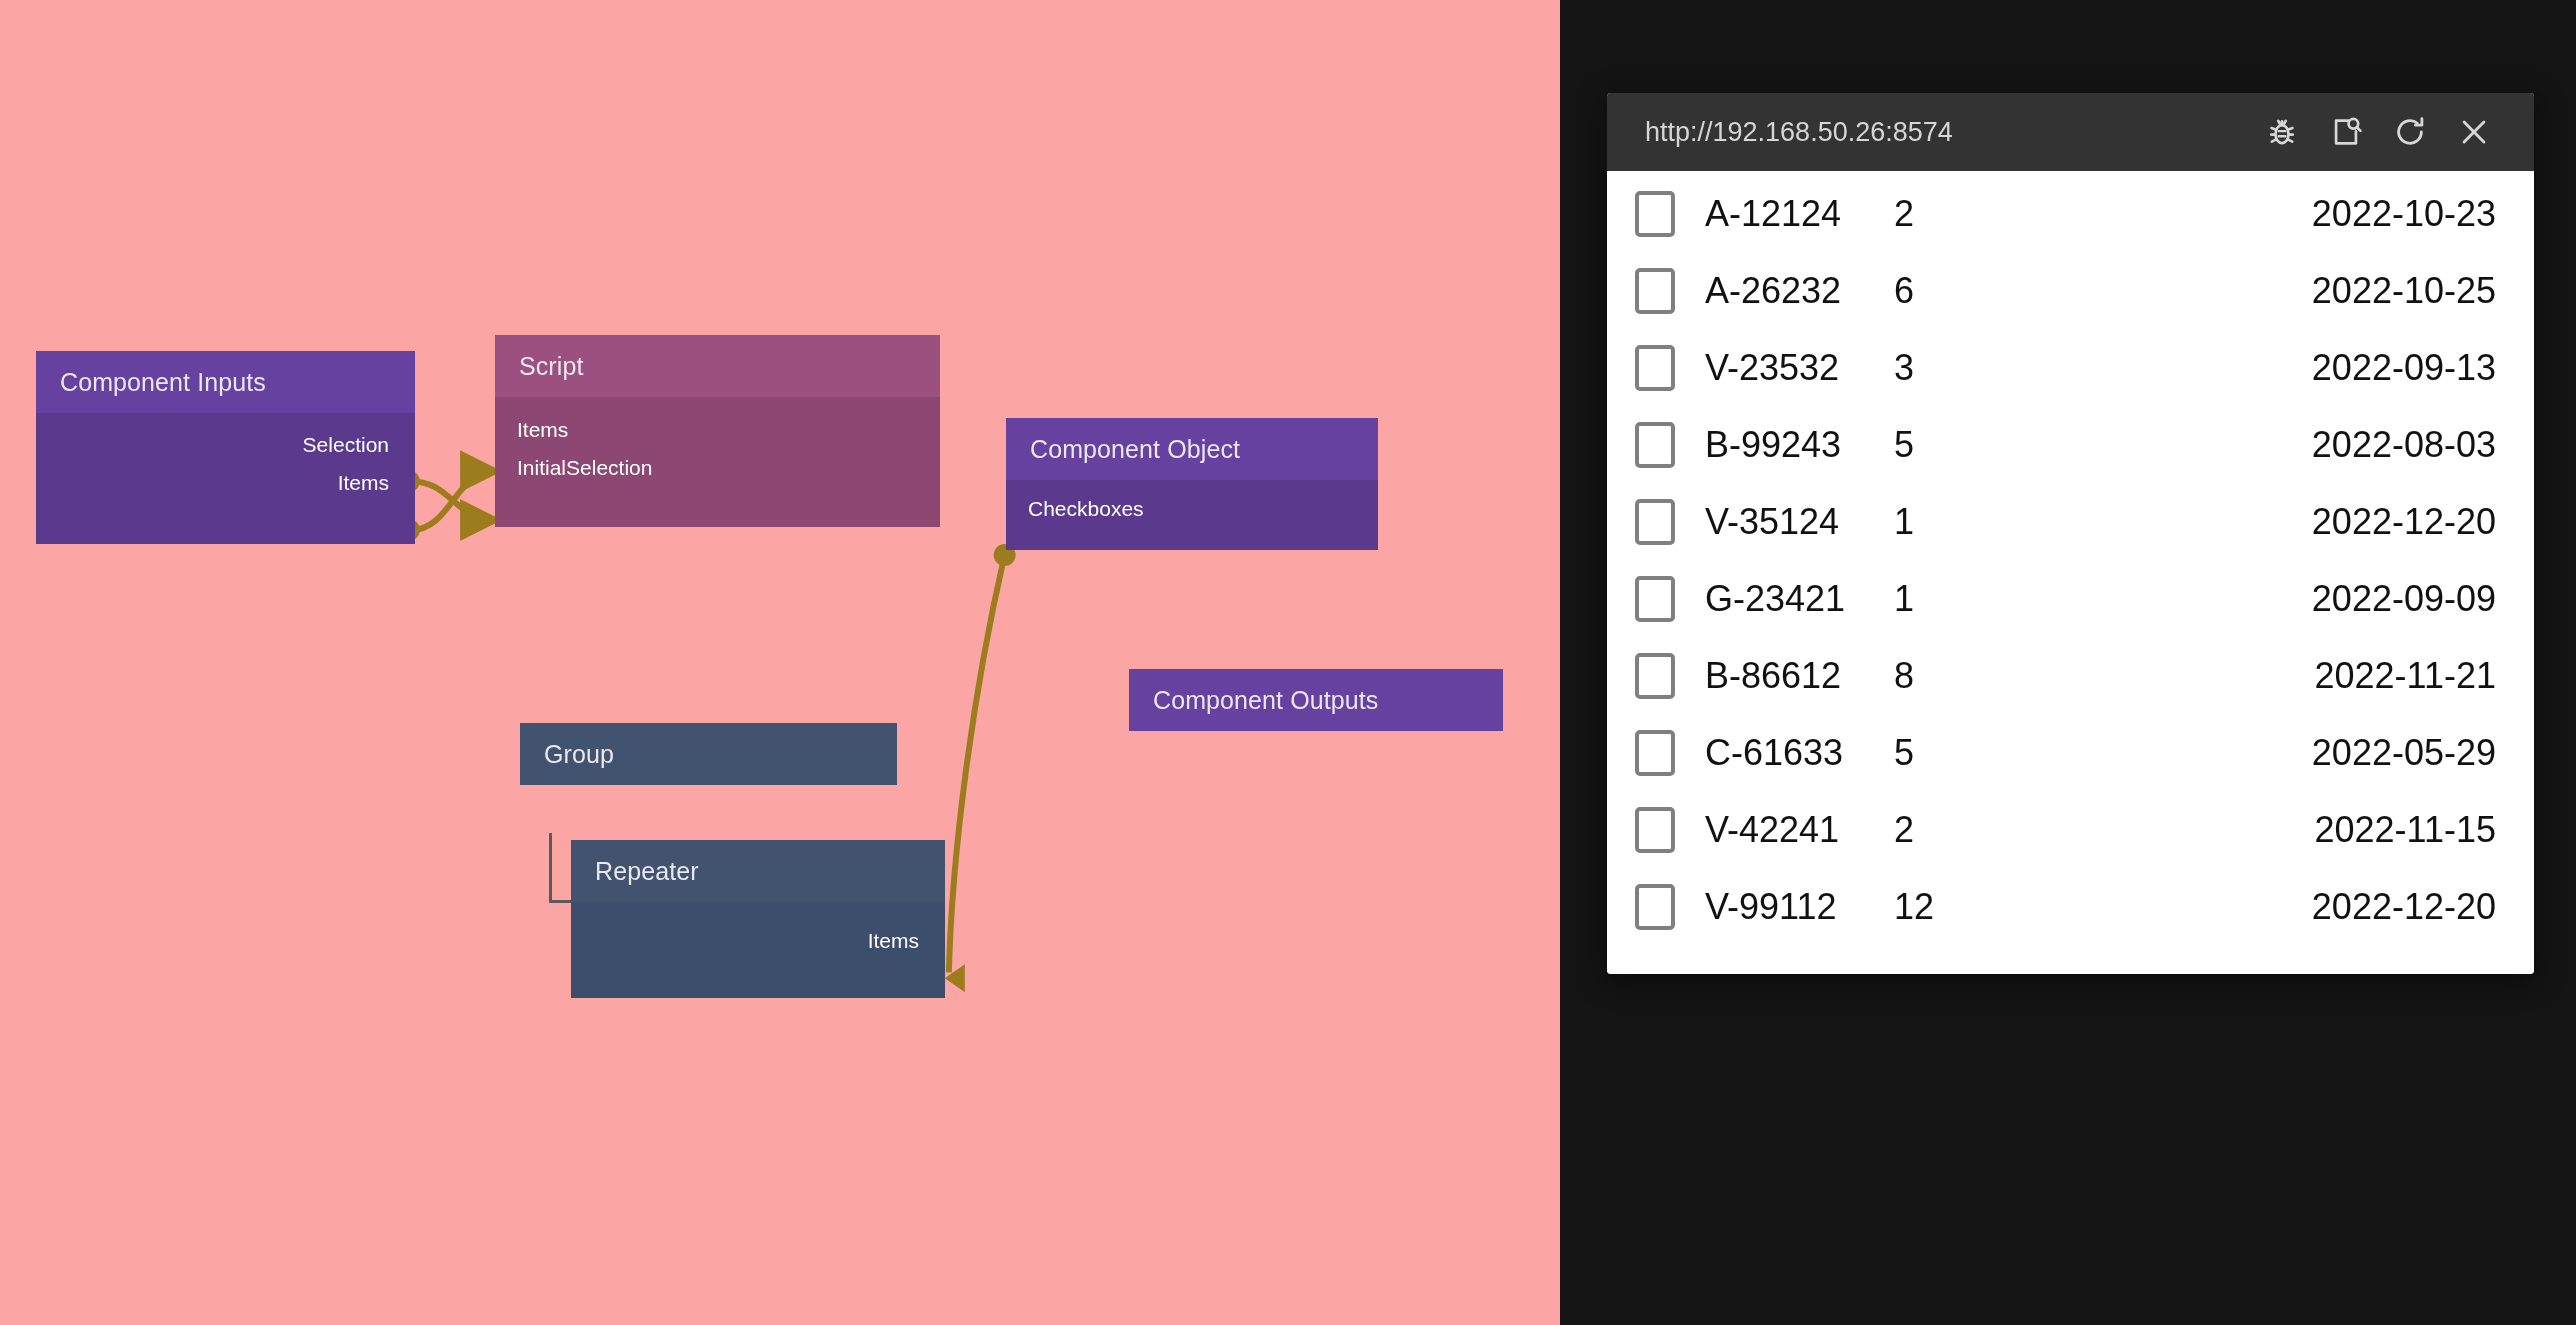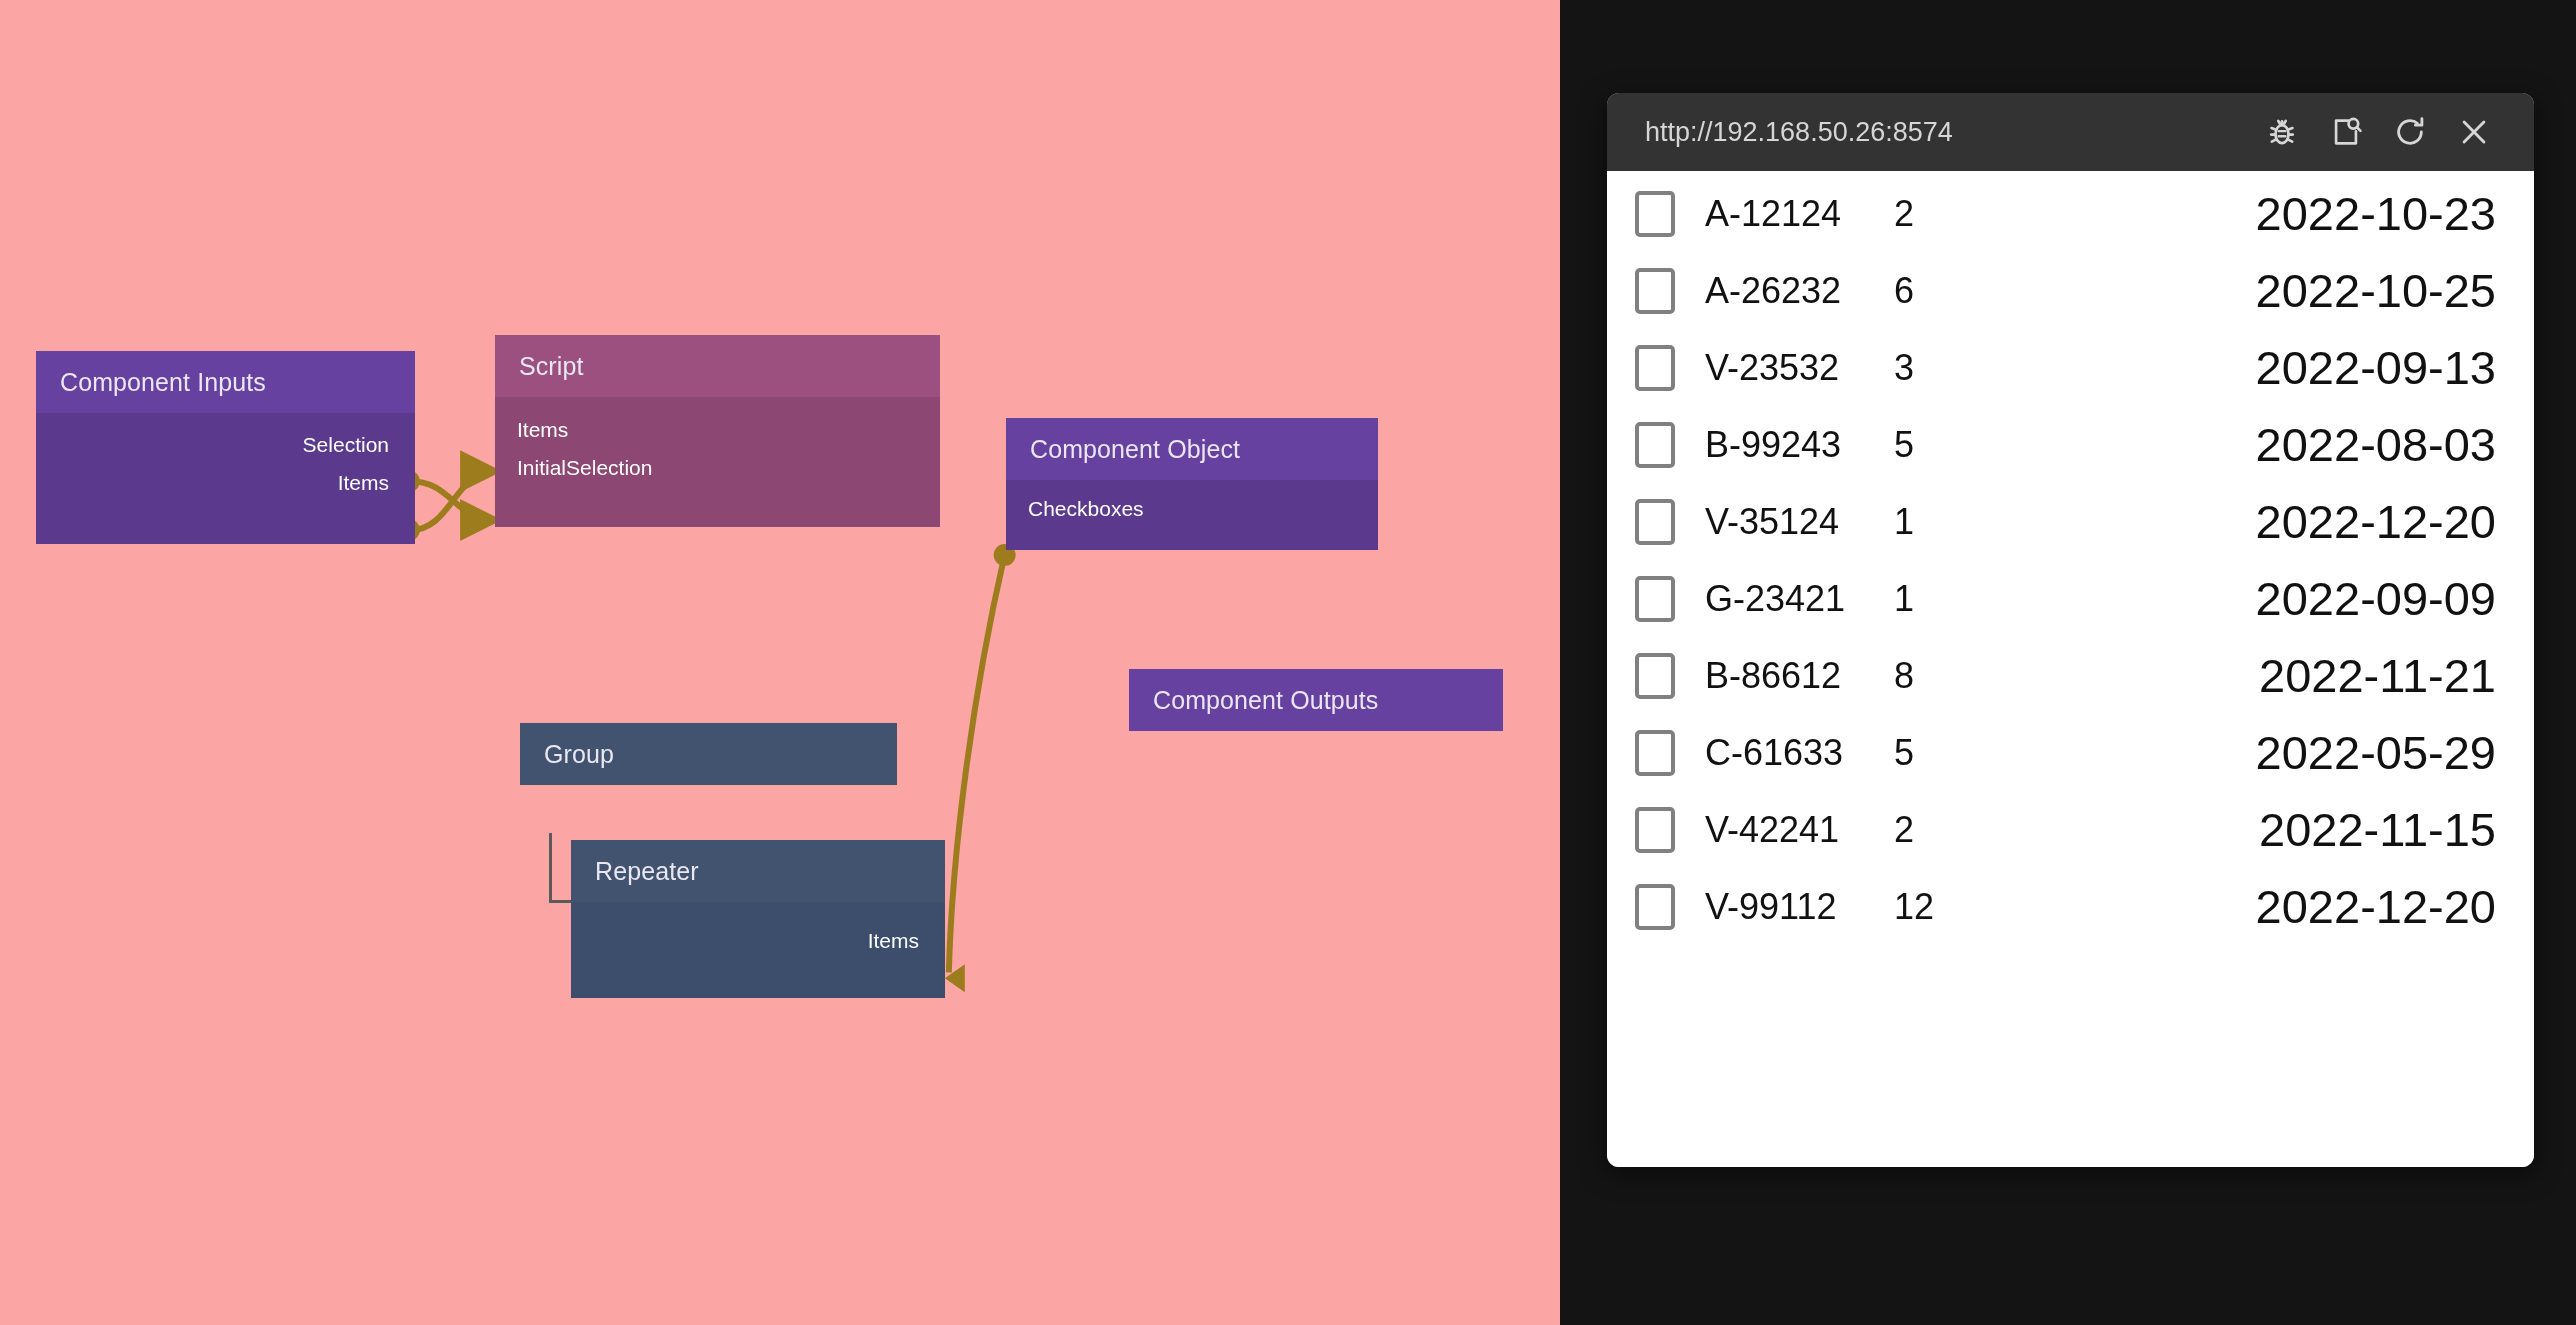--- a/index.html
+++ b/index.html
@@ -104,22 +104,22 @@
     left: 549px; top: 833px;
     width: 24px; height: 67px;
     border-left: 3px solid #5a5a5a;
     border-bottom: 3px solid #5a5a5a;
   }
 
   
   #popup {
     position: absolute;
     left: 1607px; top: 93px;
-    width: 927px; height: 1074px;
-    border-radius: 12px;
+    width: 927px; height: 881px;
+    border-radius: 4px;
     box-shadow: 0 6px 26px rgba(0,0,0,.55);
     overflow: hidden;
     background: #f0abfc;
   }
   #popup-header {
     height: 78px;
     background: #333333;
     display: flex;
     align-items: center;
     padding: 0 28px 0 38px;
@@ -170,21 +170,21 @@
     color: #111111;
     font-family: "Liberation Sans Narrow", "Liberation Sans", sans-serif;
   }
   .cell-qty {
     width: 249px;
     font-size: 36px;
     color: #111111;
     font-family: "Liberation Sans Narrow", "Liberation Sans", sans-serif;
   }
   .cell-date {
-    font-size: 47px;
+    font-size: 36px;
     color: #111111;
     text-align: right;
     flex: 1;
     padding-right: 34px;
     font-family: "Liberation Sans Narrow", "Liberation Sans", sans-serif;
   }
 </style>
 </head>
 <body>
 

